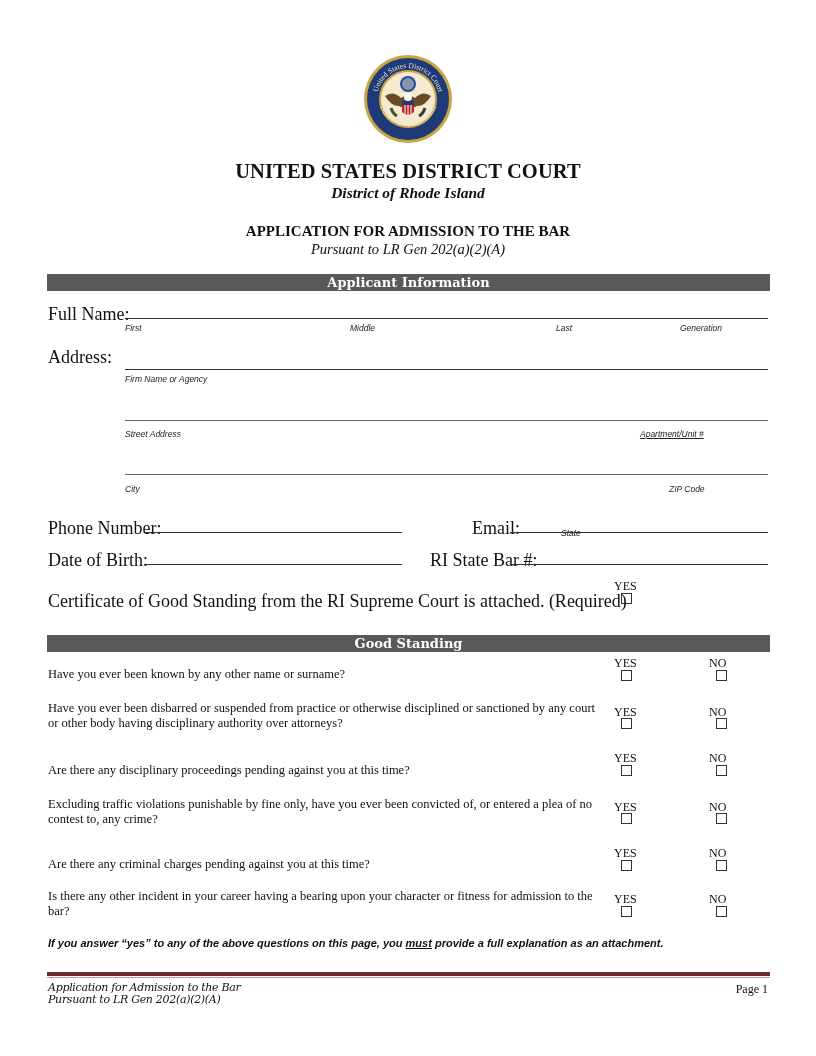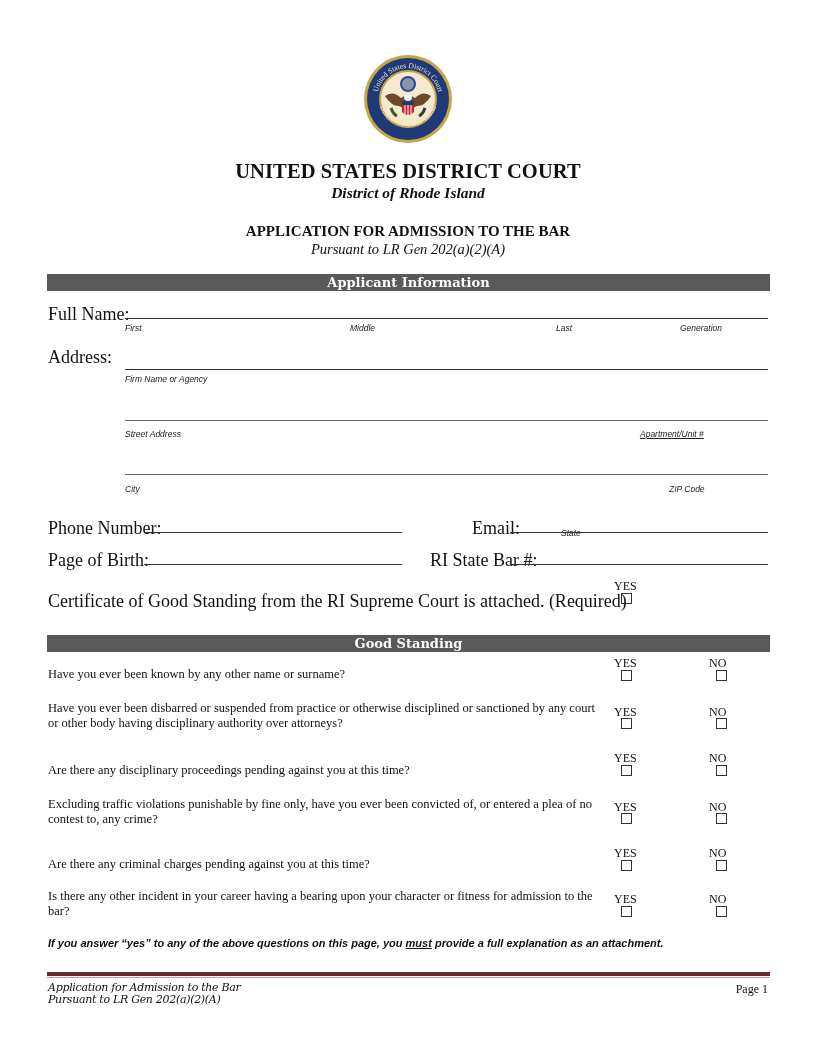--- a/index.html
+++ b/index.html
@@ -87,21 +87,21 @@
 <div class="abs line" style="left:125px; top:474px; width:643px; background:#666;"></div>
 <div class="abs sub" style="left:125px; top:484px;">City</div>
 <div class="abs sub" style="left:561px; top:484px;margin-top:44px;">State</div>
 <div class="abs sub" style="left:669px; top:484px;">ZIP Code</div>
 
 <div class="abs label" style="left:48px; top:518px;">Phone Number:</div>
 <div class="abs line" style="left:144px; top:532px; width:258px;"></div>
 <div class="abs label" style="left:472px; top:518px;">Email:</div>
 <div class="abs line" style="left:510px; top:532px; width:258px;"></div>
 
-<div class="abs label" style="left:48px; top:550px;">Page of Birth:</div>
+<div class="abs label" style="left:48px; top:550px;">Date of Birth:</div>
 <div class="abs line" style="left:144px; top:564px; width:258px;"></div>
 <div class="abs label" style="left:430px; top:550px;">RI State Bar #:</div>
 <div class="abs line" style="left:510px; top:564px; width:258px;"></div>
 
 <div class="abs cb-label" style="left:614px; top:579px;">YES</div>
 <div class="abs cb" style="left:621px; top:593px;"></div>
 <div class="abs label" style="left:48px; top:591px;">Certificate of Good Standing from the RI Supreme Court is attached.  (Required)</div>
 
 <div class="abs section-bar" style="top:635px;">Good Standing</div>
 

